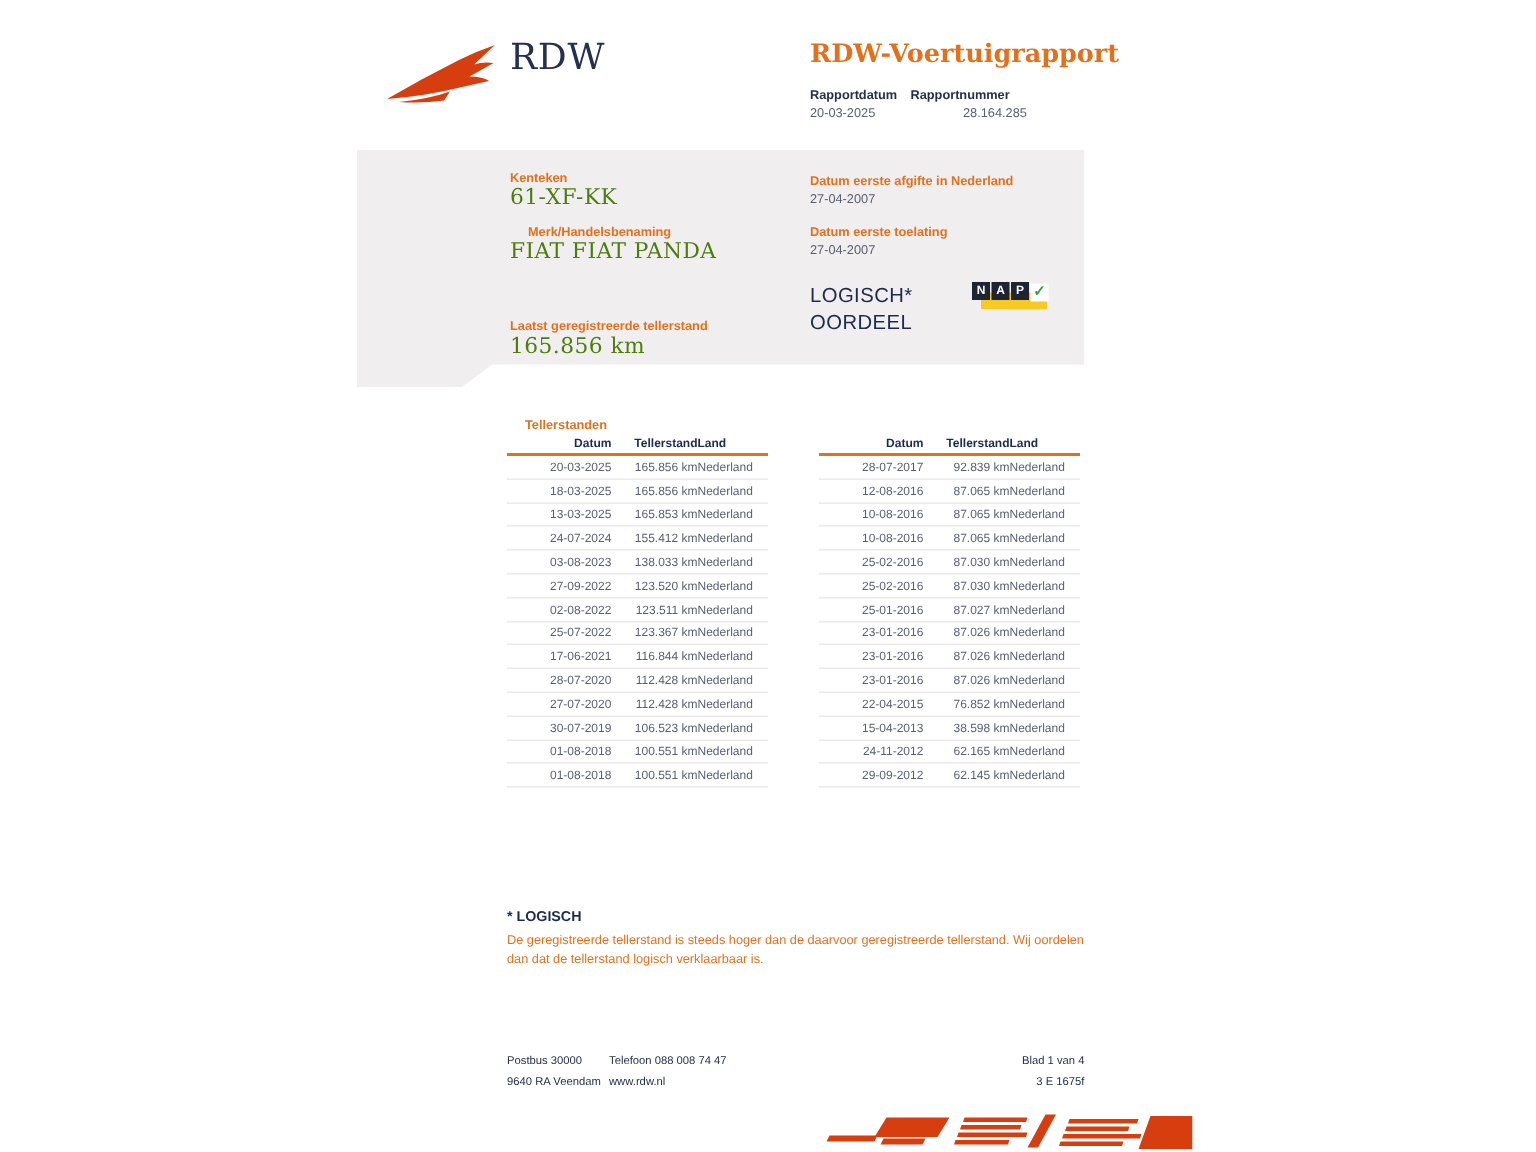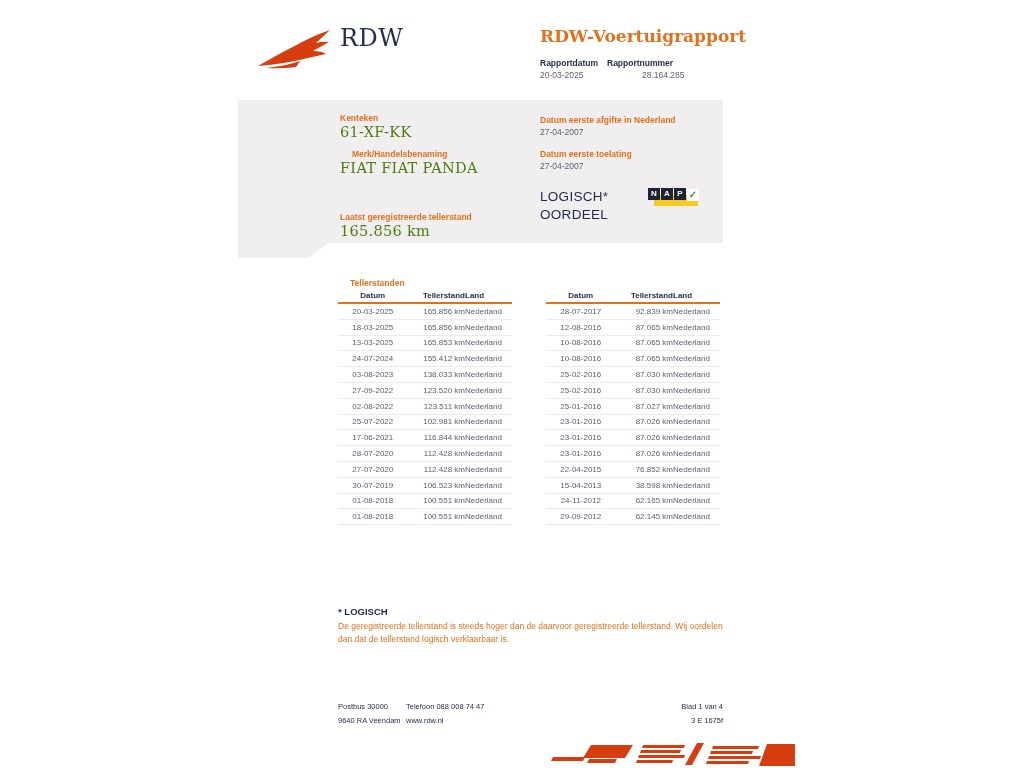--- a/index.html
+++ b/index.html
@@ -28,21 +28,21 @@
     font-size:8px;font-weight:bold;text-align:center;line-height:12px;}
   .nap-check{position:absolute;top:3px;left:39px;width:12px;height:12px;background:#fff;
     color:#2f9e44;font-size:10px;font-weight:bold;text-align:center;line-height:12px;}
 
   
   .tbl{width:174px;}
   .thead{display:flex;border-bottom:2px solid #e2711d;padding-bottom:2px;
     font-size:8px;font-weight:bold;color:#1e2a4e;}
   .trow{display:flex;height:14.8px;align-items:center;border-bottom:1px solid #eceaea;
     font-size:8px;color:#5a5f70;}
-  .c0{flex:0 0 40%;text-align:center;}
+  .c0{flex:0 0 40%;text-align:right;}
   .c1{flex:0 0 33%;text-align:right;}
   .c2{flex:1;text-align:left;}
 
   
   #footnote-title{font-size:9.5px;font-weight:800;color:#1e2a4e;}
   #footnote-text{font-size:8.5px;color:#e2711d;line-height:13px;width:395px;}
 
   
   .foot{font-size:7.5px;color:#26304e;line-height:14px;}
   .foot-right{text-align:right;}
@@ -131,21 +131,21 @@
           <span class="c1">123.520 km</span>
           <span class="c2">Nederland</span>
         </div>
         <div class="trow">
           <span class="c0">02-08-2022</span>
           <span class="c1">123.511 km</span>
           <span class="c2">Nederland</span>
         </div>
         <div class="trow">
           <span class="c0">25-07-2022</span>
-          <span class="c1">102.981 km</span>
+          <span class="c1">123.367 km</span>
           <span class="c2">Nederland</span>
         </div>
         <div class="trow">
           <span class="c0">17-06-2021</span>
           <span class="c1">116.844 km</span>
           <span class="c2">Nederland</span>
         </div>
         <div class="trow">
           <span class="c0">28-07-2020</span>
           <span class="c1">112.428 km</span>

